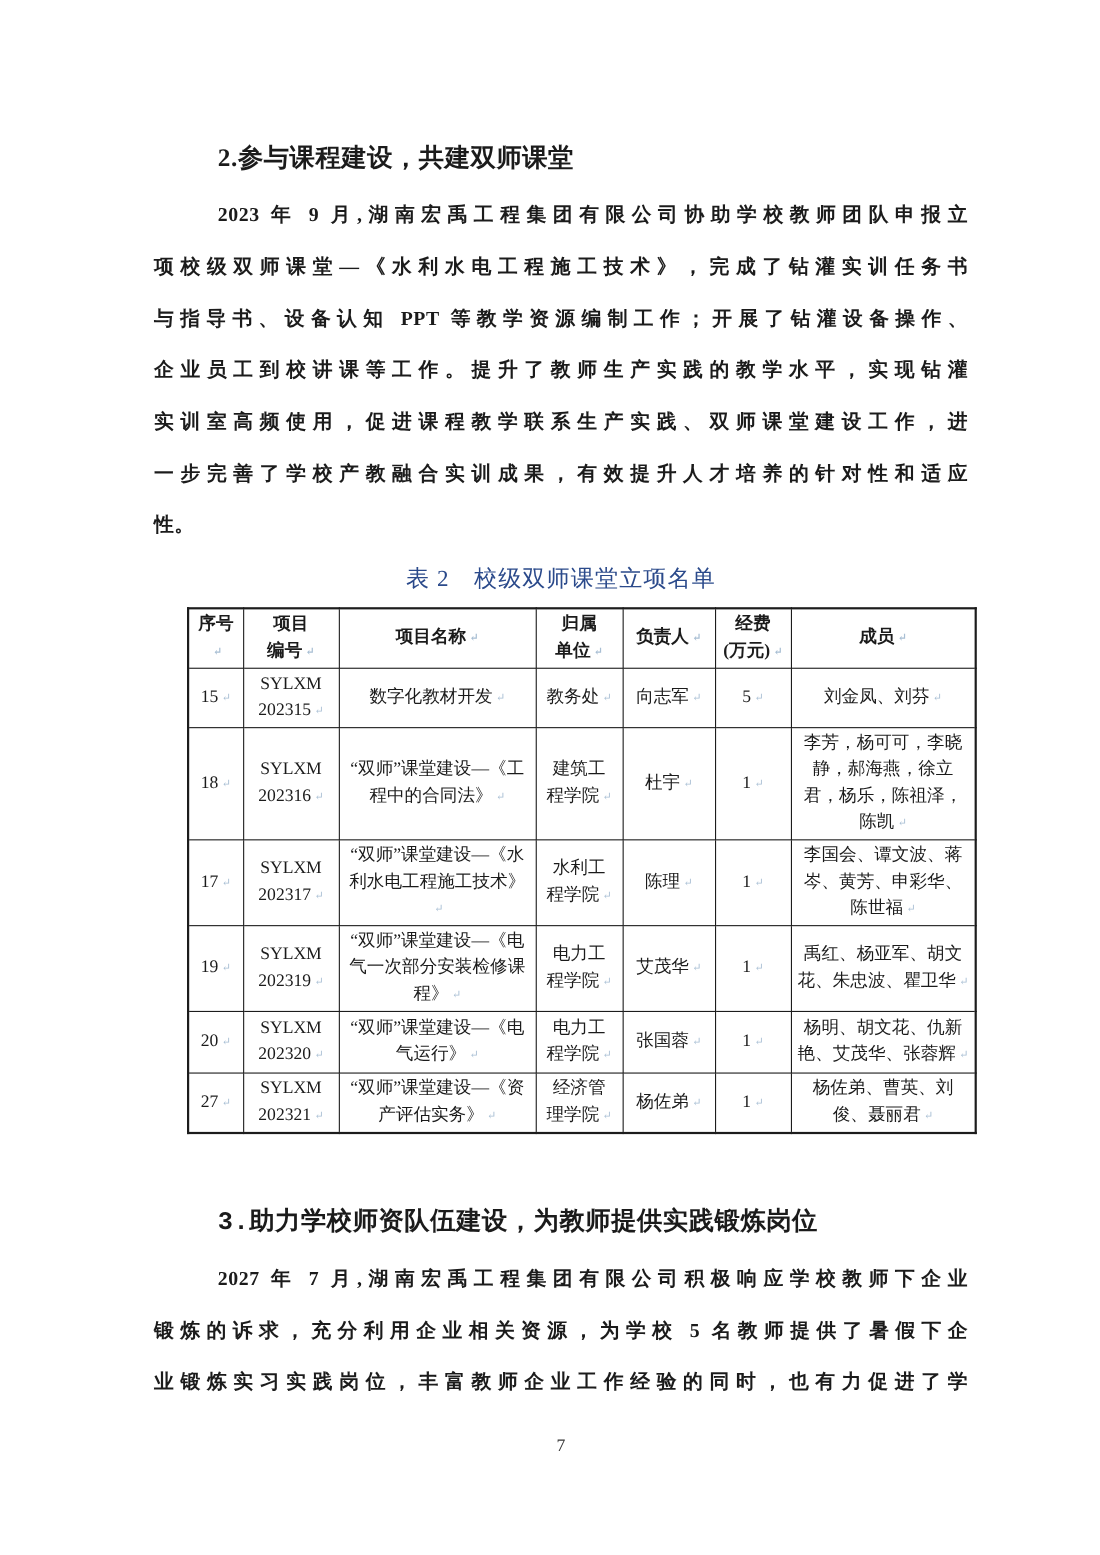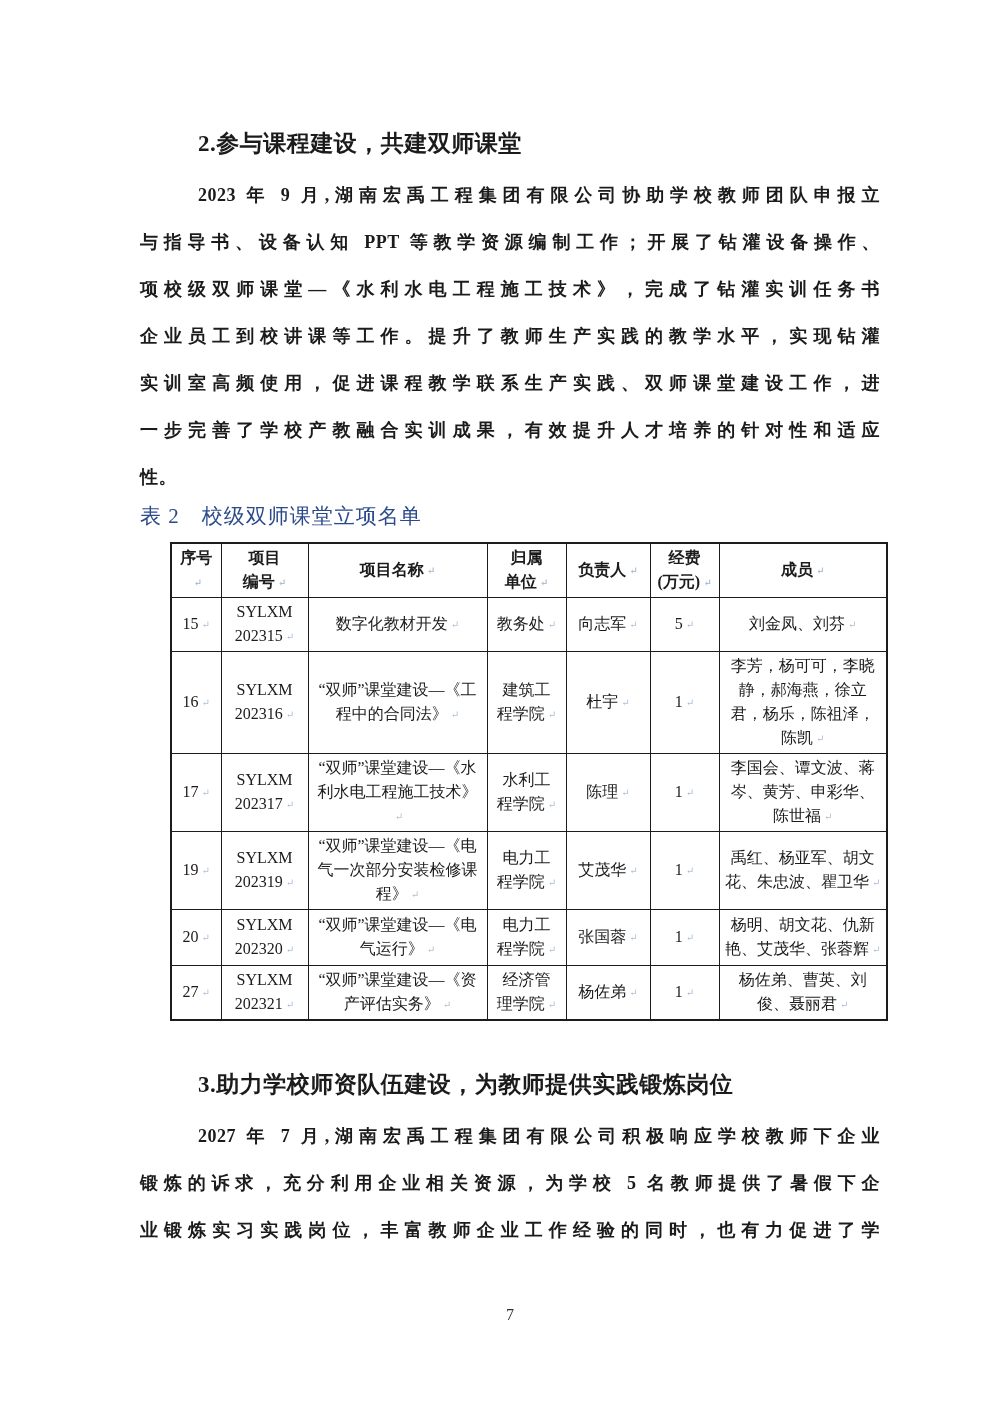--- a/index.html
+++ b/index.html
@@ -24,21 +24,21 @@
   }
   #h2{padding-top:128px;}
   .para{margin-top:12px;}
   .pline{
     font-size:18px;line-height:47px;height:47px;
     letter-spacing:0.5px;white-space:nowrap;font-weight:bold;
   }
   .jfull{text-align:justify;text-align-last:justify;white-space:normal;}
   .indent{text-indent:58px;}
   .caption{
-    margin-top:0;font-size:21px;line-height:30px;
+    margin-top:10px;text-align:center;font-size:21px;line-height:30px;
     color:var(--blue);letter-spacing:1px;
   }
   table.tbl{
     border-collapse:collapse;table-layout:fixed;
     width:716px;margin:11px 0 18px 30px;
     border:2px solid var(--border);
   }
   .tbl th,.tbl td{
     border:1px solid var(--border);
     font-size:16px;line-height:24px;padding:2px 5px;
@@ -47,37 +47,37 @@
   }
   .tbl th{font-weight:bold;white-space:pre-line;}
   .pre{white-space:pre-line;}
   .c-name,.c-members{
     text-align:justify;text-align-last:center;padding:2px 8px;
   }
   .tbl td::after,.tbl th::after{
     content:var(--endmark,"");
     color:var(--mark);font-size:10px;margin-left:3px;vertical-align:1px;
   }
-  #h3{margin-top:48px;}
+  #h3{margin-top:64px;font-family:Liberation Mono, monospace;}
   .footer{
     position:absolute;bottom:90px;left:140px;width:740px;
     text-align:center;font-size:16px;color:#333;
   }
 </style>
 </head>
 <body>
 
 <div class="page">
 
   <h2 class="heading" id="h2">2.参与课程建设，共建双师课堂</h2>
 
   <div class="para">
     <div class="pline jfull indent">2023 年 9 月,湖南宏禹工程集团有限公司协助学校教师团队申报立</div>
+    <div class="pline jfull">项校级双师课堂—《水利水电工程施工技术》，完成了钻灌实训任务书</div>
     <div class="pline jfull">与指导书、设备认知 PPT 等教学资源编制工作；开展了钻灌设备操作、</div>
-    <div class="pline jfull">项校级双师课堂—《水利水电工程施工技术》，完成了钻灌实训任务书</div>
     <div class="pline jfull">企业员工到校讲课等工作。提升了教师生产实践的教学水平，实现钻灌</div>
     <div class="pline jfull">实训室高频使用，促进课程教学联系生产实践、双师课堂建设工作，进</div>
     <div class="pline jfull">一步完善了学校产教融合实训成果，有效提升人才培养的针对性和适应</div>
     <div class="pline">性。</div>
   </div>
 
   <div class="caption">表 2　校级双师课堂立项名单</div>
 
   <table class="tbl">
     <colgroup>
@@ -108,21 +108,21 @@
         <td>15</td>
         <td class="pre">SYLXM
 202315</td>
         <td class="c-name">数字化教材开发</td>
         <td class="pre">教务处</td>
         <td>向志军</td>
         <td>5</td>
         <td class="c-members">刘金凤、刘芬</td>
       </tr>
       <tr style="height:75px">
-        <td>16</td>
+        <td>18</td>
         <td class="pre">SYLXM
 202316</td>
         <td class="c-name">“双师”课堂建设—《工程中的合同法》</td>
         <td class="pre">建筑工
 程学院</td>
         <td>杜宇</td>
         <td>1</td>
         <td class="c-members">李芳，杨可可，李晓静，郝海燕，徐立君，杨乐，陈祖泽，陈凯</td>
       </tr>
       <tr style="height:76px">

